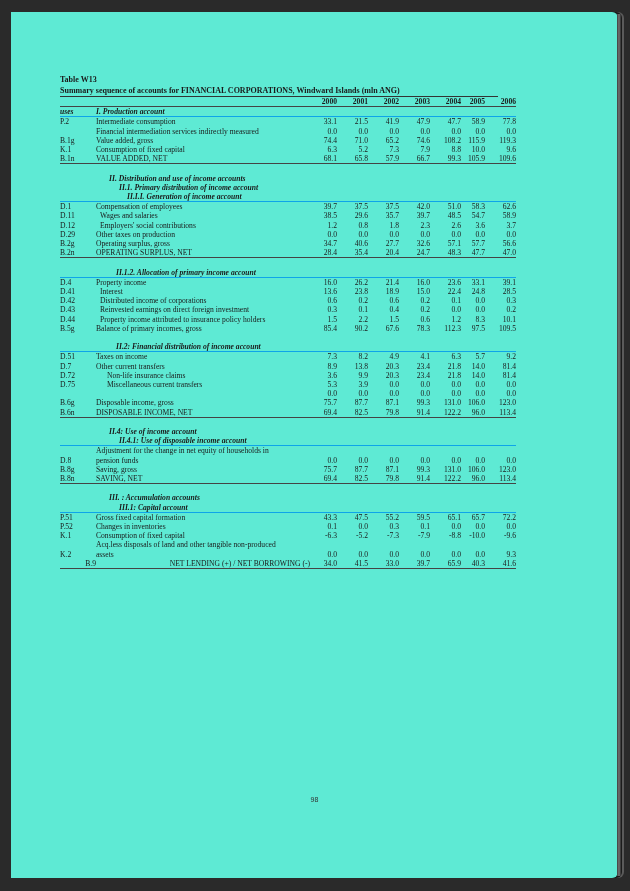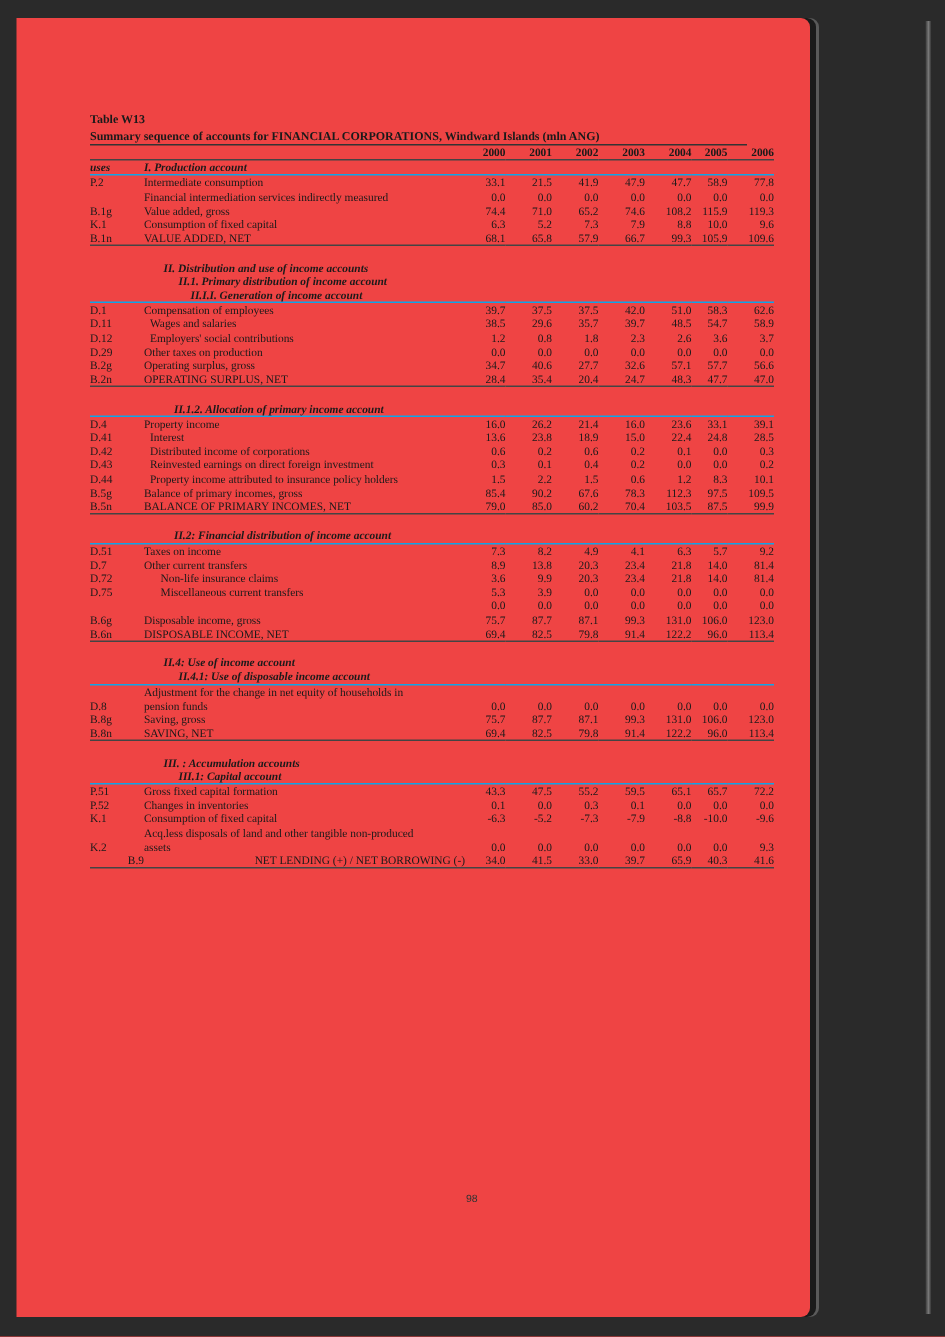--- a/index.html
+++ b/index.html
@@ -4,22 +4,22 @@
 <style>
   html, body { margin: 0; padding: 0; }
   body {
     width: 630px; height: 891px; overflow: hidden;
     background: #2a2a2a; position: relative;
     font-family: "Liberation Serif", "DejaVu Serif", serif;
     color: #1a1a1a;
   }
   .page {
     position: absolute; left: 11px; top: 12px;
-    width: 529px; height: 866px;
-    background: #ef4444;
+    width: 607px; height: 866px;
+    background: #5eead4;
     border-radius: 0 6px 6px 0;
     box-shadow: 4px 0 0 #1b1b1b, 6px 0 0 #5a5a5a;
   }
   .page-edge {
     position: absolute; left: 617px; top: 14px; width: 4px; height: 862px;
     background: linear-gradient(to right, #3a3a3a, #777, #2b2b2b);
   }
   .content { position: absolute; left: 49px; top: 63px; width: 438px; }
   .table-id { font-size: 8px; font-weight: bold; line-height: 10px; height: 11px; }
   .table-title {
@@ -282,31 +282,20 @@
             <td class="code">B.5g</td>
             <td class="label"><span class="">Balance of primary incomes, gross</span></td>
             <td class="num">85.4</td>
             <td class="num">90.2</td>
             <td class="num">67.6</td>
             <td class="num">78.3</td>
             <td class="num">112.3</td>
             <td class="num">97.5</td>
             <td class="num">109.5</td>
           </tr>
-          <tr class="last">
-            <td class="code">B.5n</td>
-            <td class="label"><span class="">BALANCE OF PRIMARY INCOMES, NET</span></td>
-            <td class="num">79.0</td>
-            <td class="num">85.0</td>
-            <td class="num">60.2</td>
-            <td class="num">70.4</td>
-            <td class="num">103.5</td>
-            <td class="num">87.5</td>
-            <td class="num">99.9</td>
-          </tr>
           <tr class="spacer">
             <td colspan="9"></td>
           </tr>
           <tr class="section section-ul">
             <td class="code"></td>
             <td colspan="8"><span class="" style="padding-left: 20px;">II.2: Financial distribution of income account</span></td>
           </tr>
           <tr>
             <td class="code">D.51</td>
             <td class="label"><span class="">Taxes on income</span></td>

